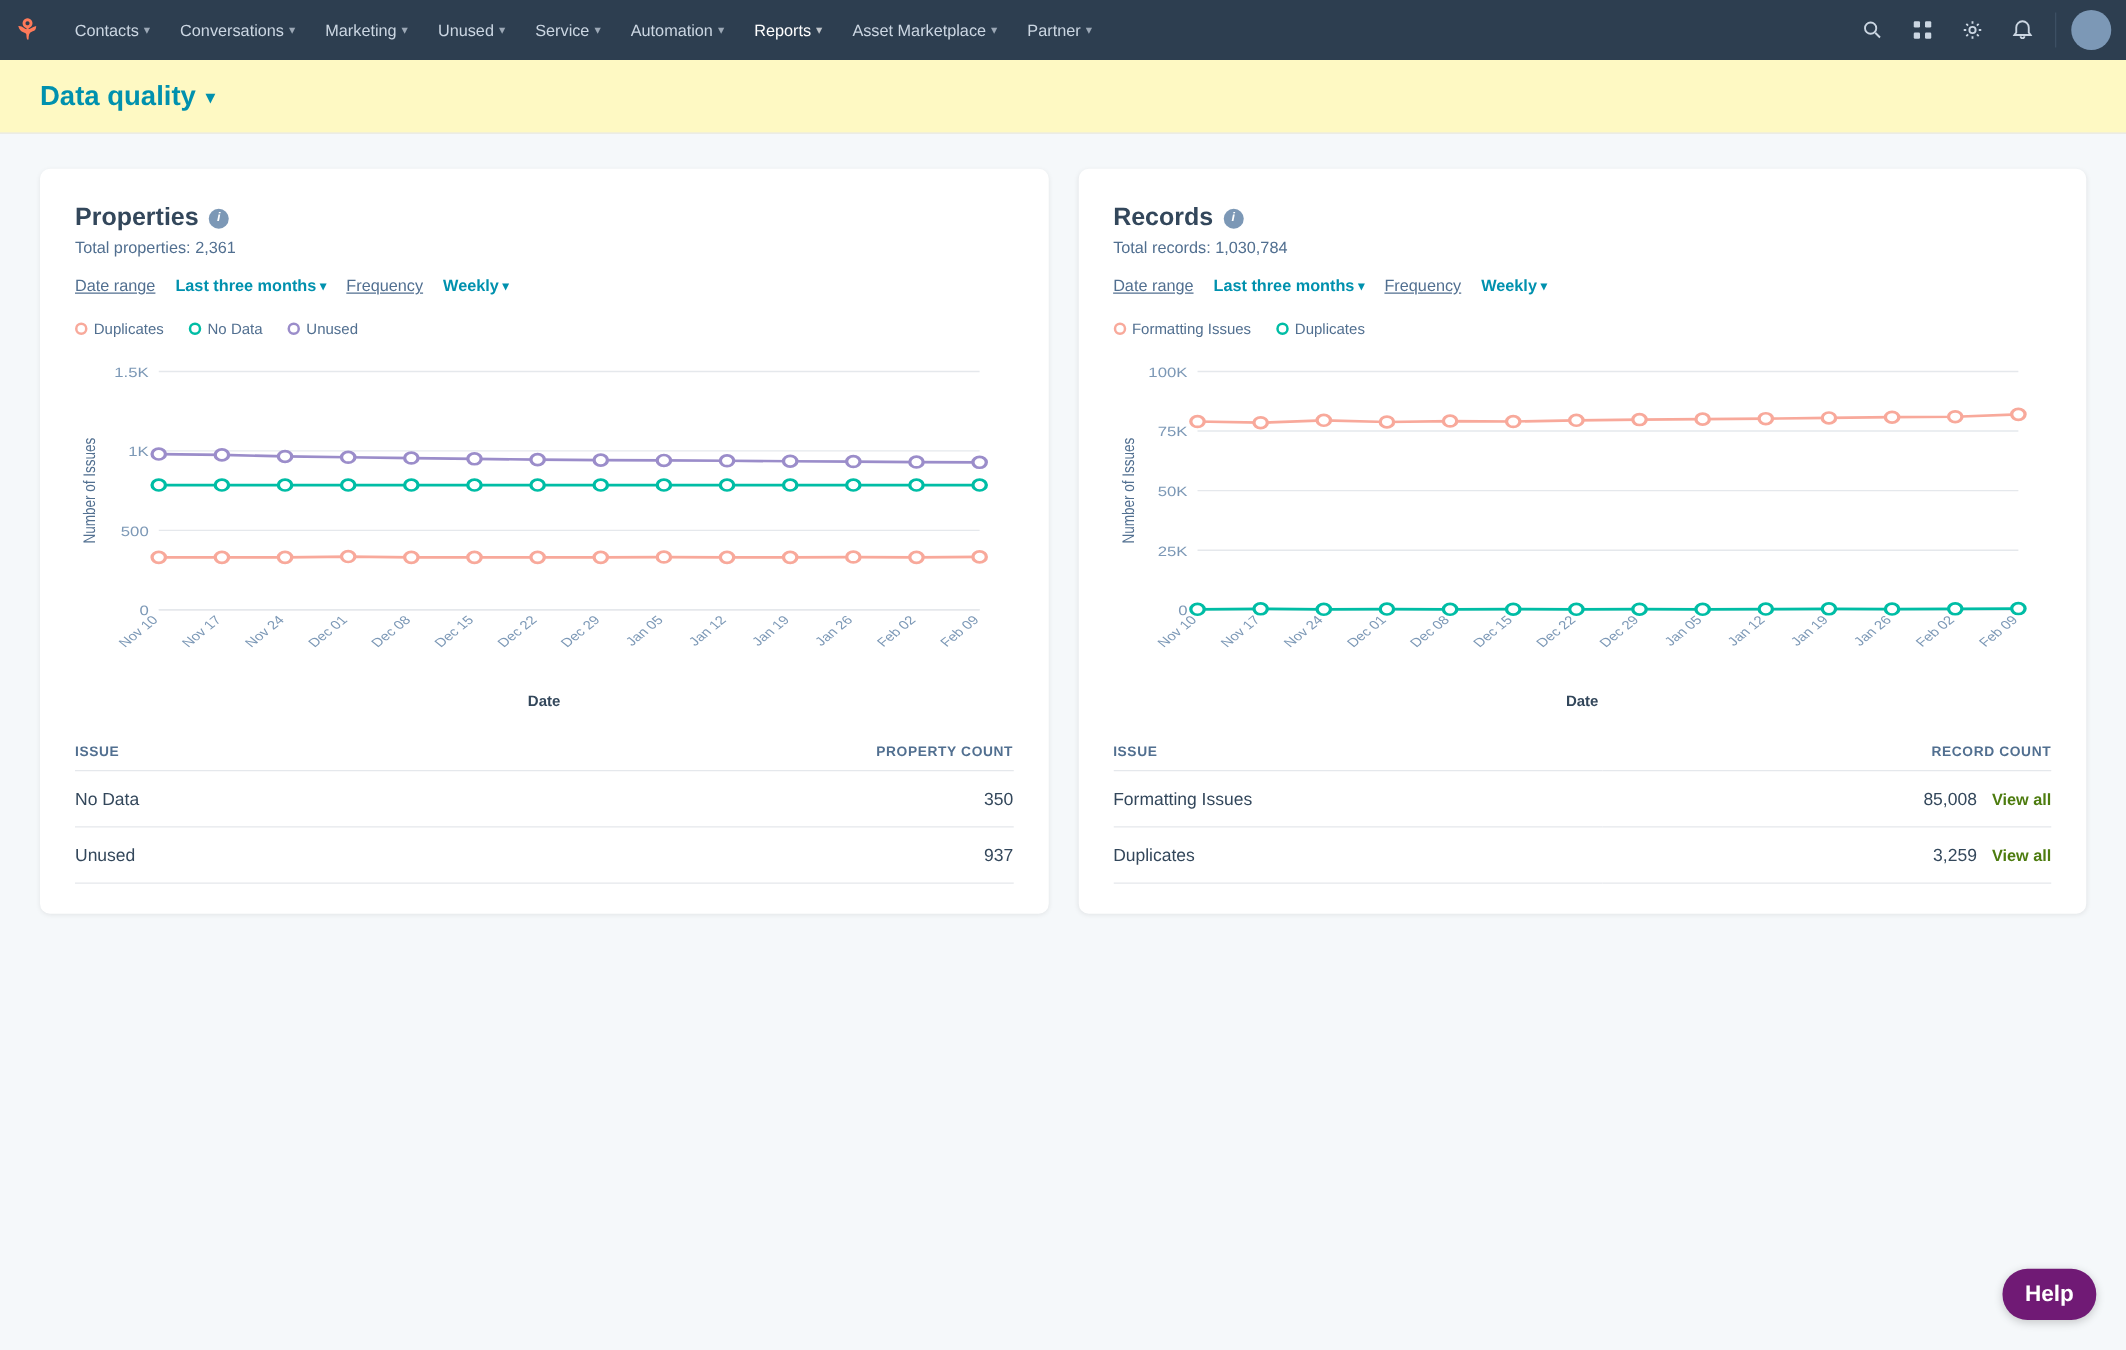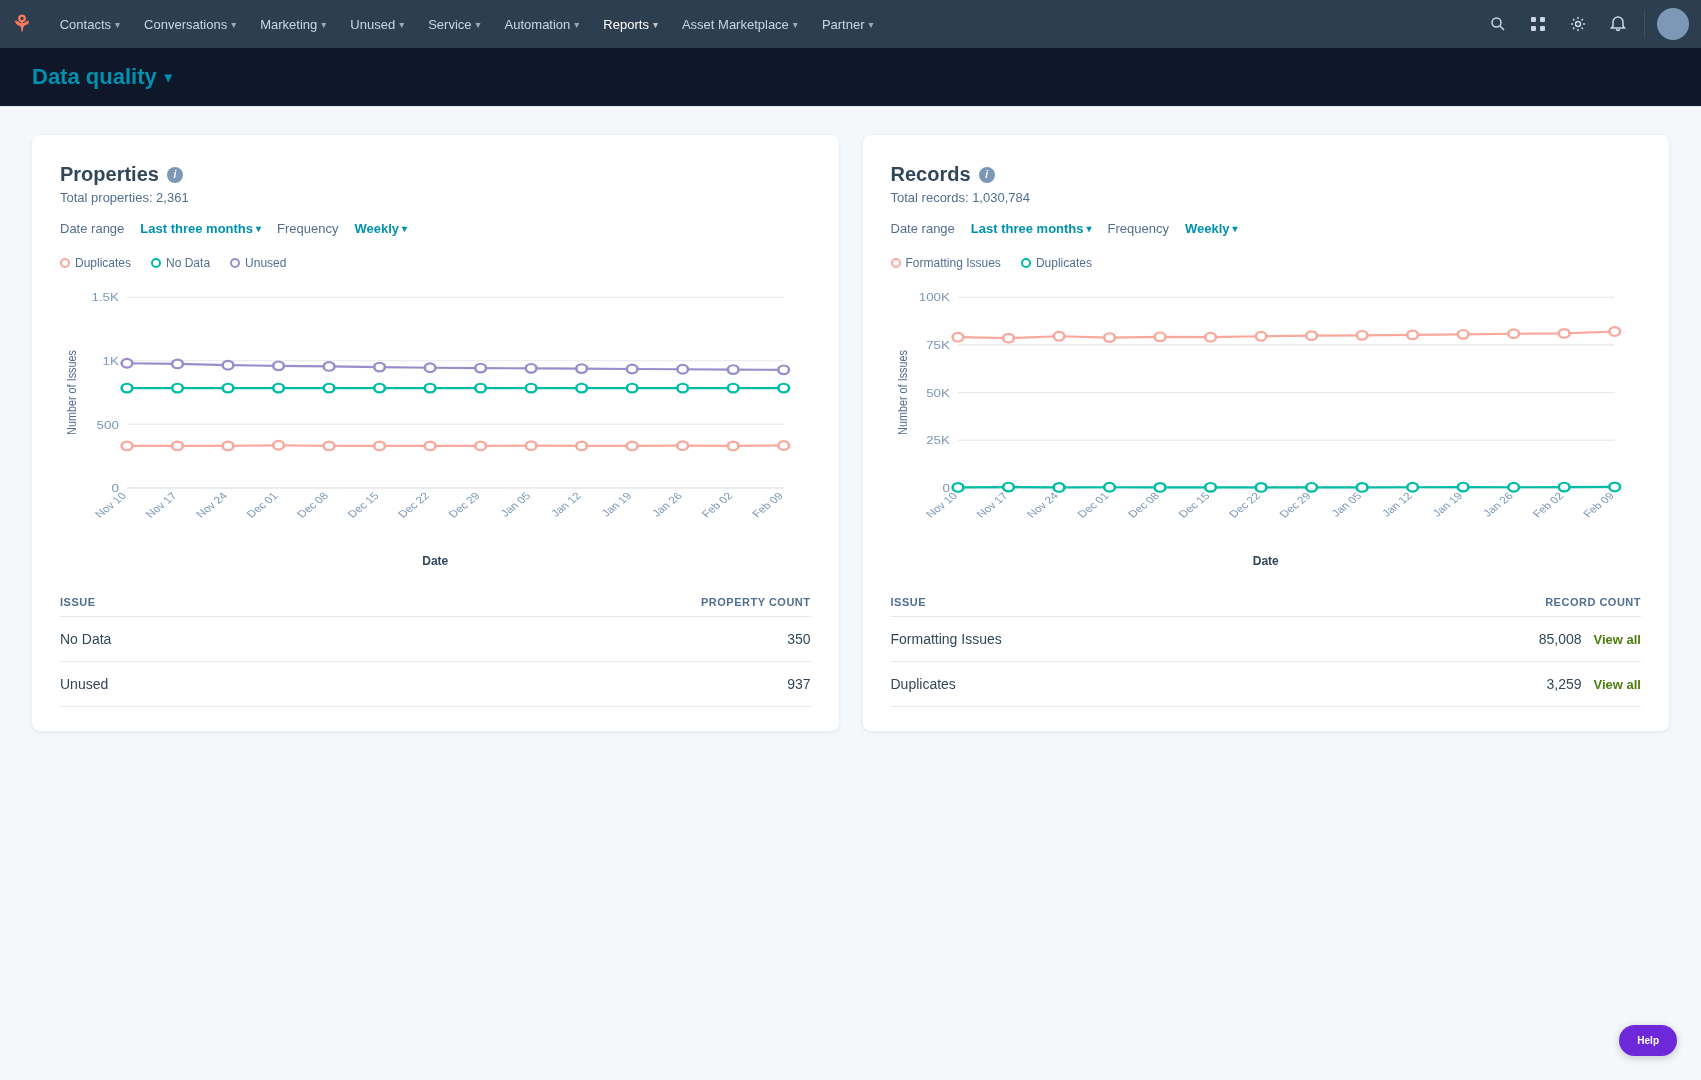--- a/index.html
+++ b/index.html
@@ -75,21 +75,21 @@
     }
     .nav-divider {
       width: 1px;
       height: 28px;
       background: #3d4f63;
       margin: 0 4px;
     }
 
     
     .page-header {
-      background: #0f172a;
+      background: #fef9c3;
       padding: 16px 32px;
       border-bottom: 1px solid #e5e8ec;
     }
     .page-title {
       font-size: 22px;
       font-weight: 700;
       color: #0091ae;
       display: flex;
       align-items: center;
       gap: 8px;
@@ -148,21 +148,21 @@
     }
 
     .filter-row {
       display: flex;
       align-items: center;
       gap: 16px;
       margin-bottom: 20px;
       font-size: 13px;
       color: #516f90;
     }
-    .filter-label { color: #516f90; }
+    .filter-label { color: #516f90; text-decoration: underline; }
     .filter-value {
       color: #0091ae;
       font-weight: 600;
       display: flex;
       align-items: center;
       gap: 3px;
       cursor: pointer;
     }
     .filter-value .chevron { font-size: 10px; }
 
@@ -239,25 +239,25 @@
       cursor: pointer;
       font-weight: 600;
       padding-left: 12px;
     }
 
     
     .help-btn {
       position: fixed;
       bottom: 24px;
       right: 24px;
-      background: #6d28d9;
+      background: #701a75;
       color: #fff;
       border-radius: 20px;
       padding: 10px 18px;
-      font-size: 10px;
+      font-size: 18px;
       font-weight: 600;
       cursor: pointer;
       box-shadow: 0 2px 8px rgba(0,0,0,0.2);
       z-index: 999;
     }
   </style>
 </head>
 <body>
 
 <nav class="topnav">

